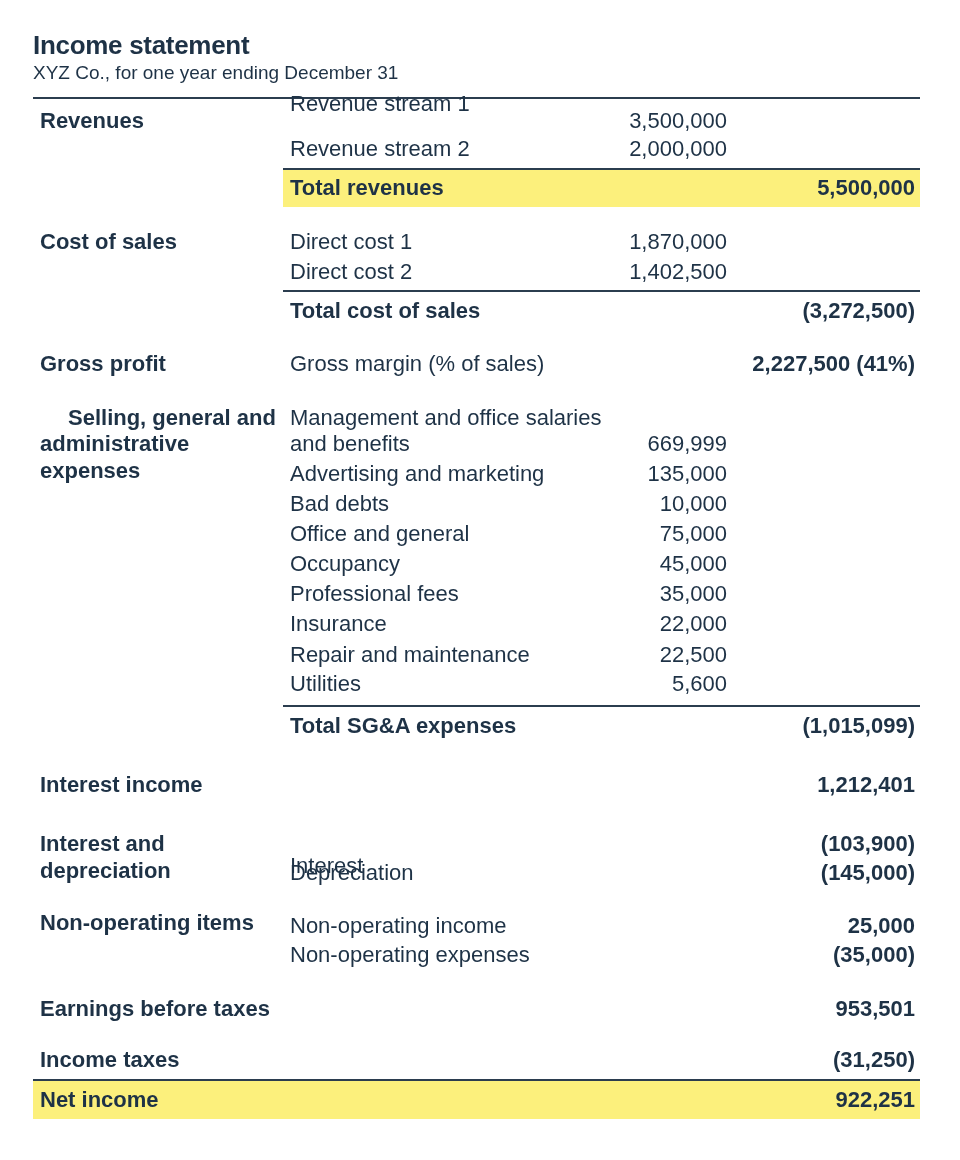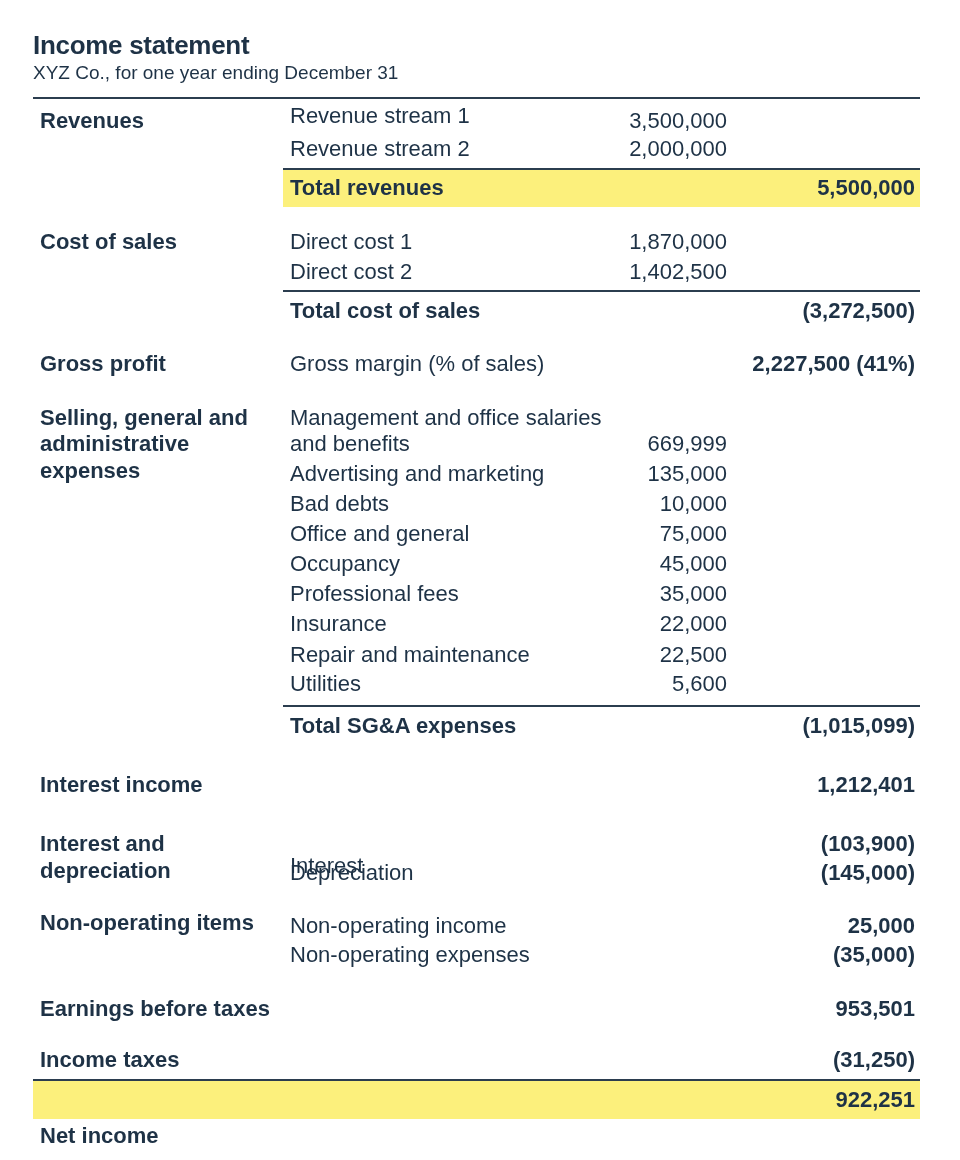--- a/index.html
+++ b/index.html
@@ -35,21 +35,21 @@
   .c4 { right: 45px; text-align: right; }    
 </style>
 </head>
 <body>
 
 <div class="title">Income statement</div>
 <div class="subtitle">XYZ Co., for one year ending December 31</div>
 <div class="rule" style="left:33px; top:97px; width:887px;"></div>
 
 <div class="t b c1" style="top:109px;">Revenues</div>
-<div class="t c2" style="top:104px;">Revenue stream 1</div>
+<div class="t c2" style="top:92px;">Revenue stream 1</div>
 <div class="t c3" style="top:109px;">3,500,000</div>
 <div class="t c2" style="top:137px;">Revenue stream 2</div>
 <div class="t c3" style="top:137px;">2,000,000</div>
 <div class="hl" style="left:283px; top:169px; width:637px; height:38px;"></div>
 <div class="rule thin" style="left:283px; top:168px; width:637px;"></div>
 <div class="t b c2" style="top:176px;">Total revenues</div>
 <div class="t b c4" style="top:176px;">5,500,000</div>
 
 <div class="t b c1" style="top:230px;">Cost of sales</div>
 <div class="t c2" style="top:230px;">Direct cost 1</div>
@@ -57,21 +57,21 @@
 <div class="t c2" style="top:260px;">Direct cost 2</div>
 <div class="t c3" style="top:260px;">1,402,500</div>
 <div class="rule thin" style="left:283px; top:290px; width:637px;"></div>
 <div class="t b c2" style="top:299px;">Total cost of sales</div>
 <div class="t b c4" style="top:299px;">(3,272,500)</div>
 
 <div class="t b c1" style="top:352px;">Gross profit</div>
 <div class="t c2" style="top:352px;">Gross margin (% of sales)</div>
 <div class="t b c4" style="top:352px;">2,227,500 (41%)</div>
 
-<div class="t b c1" style="top:406px;">Selling, general and</div>
+<div class="t b c1" style="top:406px;margin-left:28px;">Selling, general and</div>
 <div class="t b c1" style="top:432px;">administrative</div>
 <div class="t b c1" style="top:459px;">expenses</div>
 
 <div class="t c2" style="top:406px;">Management and office salaries</div>
 <div class="t c2" style="top:432px;">and benefits</div>
 <div class="t c3" style="top:432px;">669,999</div>
 
 <div class="t c2" style="top:462px;">Advertising and marketing</div>
 <div class="t c3" style="top:462px;">135,000</div>
 
@@ -117,14 +117,14 @@
 <div class="t b c4" style="top:943px;">(35,000)</div>
 
 <div class="t b c1" style="top:997px;">Earnings before taxes</div>
 <div class="t b c4" style="top:997px;">953,501</div>
 
 <div class="t b c1" style="top:1048px;">Income taxes</div>
 <div class="t b c4" style="top:1048px;">(31,250)</div>
 
 <div class="hl" style="left:33px; top:1081px; width:887px; height:38px;"></div>
 <div class="rule" style="left:33px; top:1079px; width:887px;"></div>
-<div class="t b c1" style="top:1088px;margin-top:36px;">Net income</div>
+<div class="t b c1" style="top:1088px;">Net income</div>
 <div class="t b c4" style="top:1088px;">922,251</div>
 
 </body></html>

